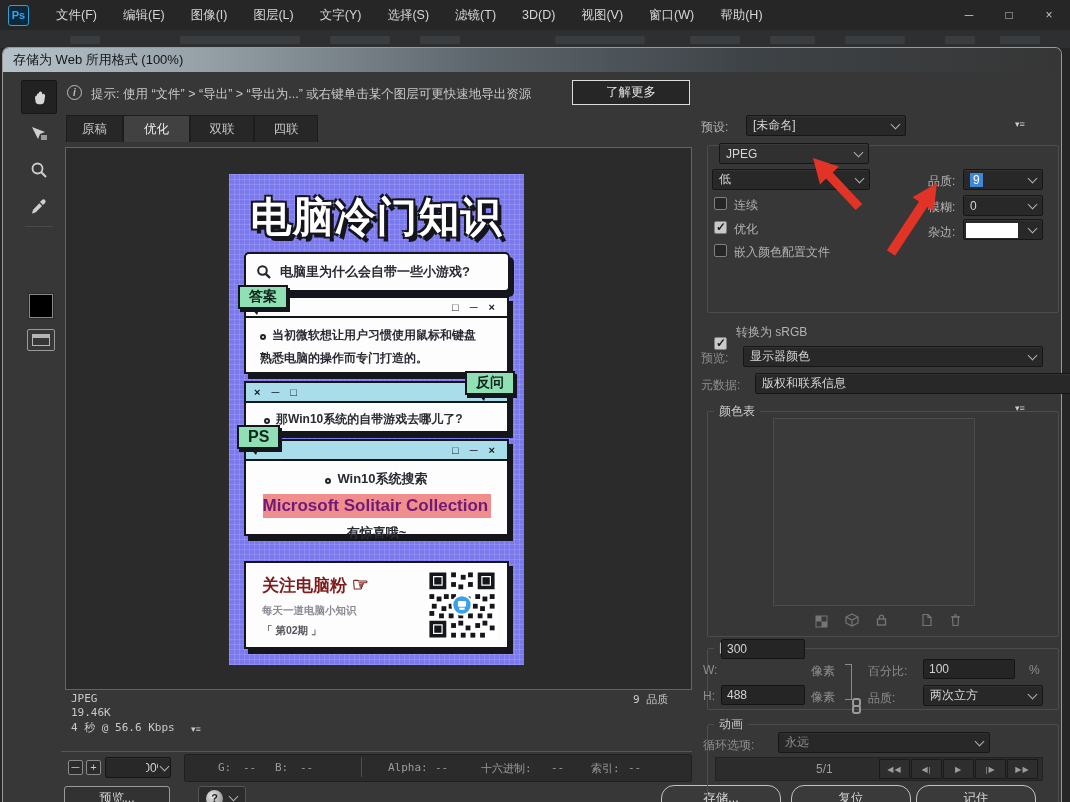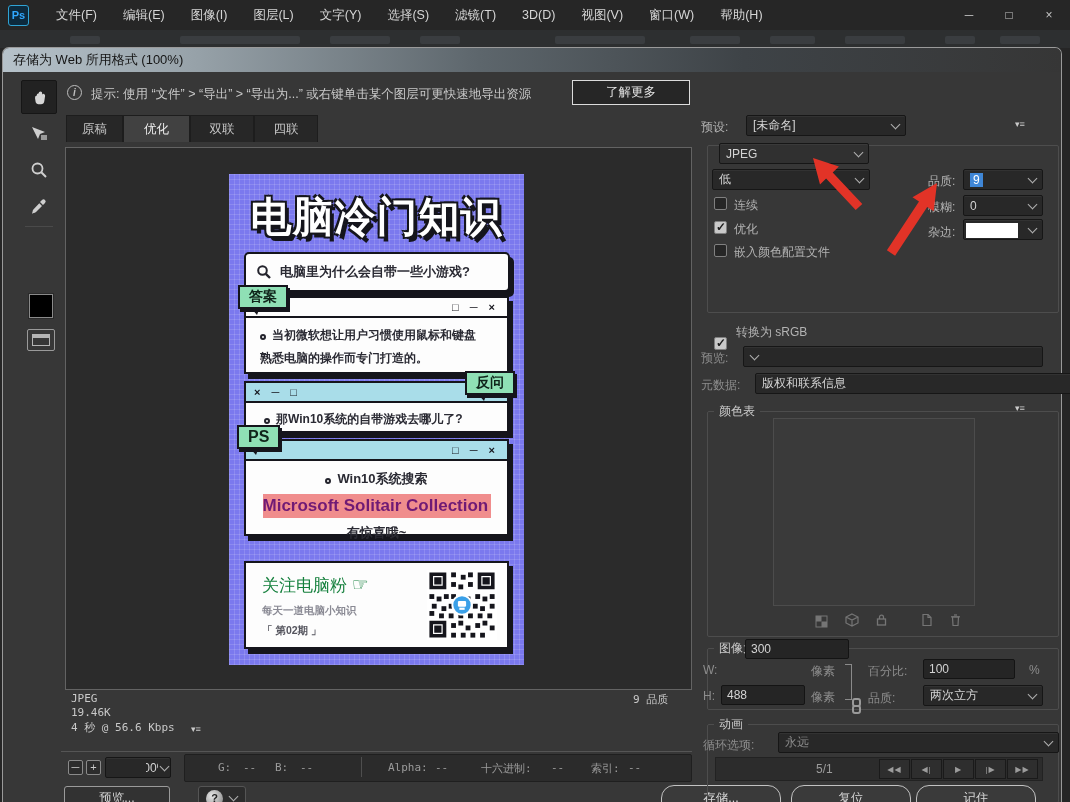--- a/index.html
+++ b/index.html
@@ -215,21 +215,21 @@
           <div class="tag" style="left:-9px;top:-16px;font-size:16px;">PS</div>
           <div style="padding-top:9px;text-align:center;">
             <div class="pline txt" style="font-size:13px;"><span class="dot"></span><span>Win10系统搜索</span></div>
             <div id="hl-bar">Microsoft Solitair Collection</div>
             <div class="pline txt" style="margin-top:6px;font-size:13px;">有惊喜哦~</div>
           </div>
         </div>
 
         <div id="card4" class="pcard abs">
           <div style="flex:1;padding-left:6px;">
-            <div class="txt" style="font-size:17px;font-weight:normal;color:#15803d;"><span>关注电脑粉</span> <span style="font-size:19px;">☞</span></div>
+            <div class="txt" style="font-size:17px;font-weight:bold;color:#7f1d1d;"><span>关注电脑粉</span> <span style="font-size:19px;">☞</span></div>
             <div class="txt" style="font-size:10.5px;font-weight:bold;color:#8a8a94;margin-top:7px;">每天一道电脑小知识</div>
             <div class="txt" style="font-size:10.5px;font-weight:bold;color:#55555e;margin-top:6px;">「 第02期 」</div>
           </div>
           <svg id="qr" width="70" height="70" viewBox="0 0 29 29">
             <rect width="29" height="29" fill="#fff"></rect>
             <g fill="#15151c">
               <path d="M1 1h7v7h-7z M2.5 2.5v4h4v-4z" fill-rule="evenodd"></path>
               <path d="M21 1h7v7h-7z M22.5 2.5v4h4v-4z" fill-rule="evenodd"></path>
               <path d="M1 21h7v7h-7z M2.5 22.5v4h4v-4z" fill-rule="evenodd"></path>
               <rect x="3" y="3" width="3" height="3"></rect>
@@ -361,20 +361,21 @@
     </div>
 
     <div class="cb abs" style="left:711px;top:196px;"></div>
     <span class="lab abs txt" style="left:731px;top:196px;">嵌入颜色配置文件</span>
 
     <div class="cb on abs" style="left:711px;top:276px;"></div>
     <span class="lab abs txt" style="left:733px;top:276px;">转换为 sRGB</span>
 
     <span class="lab abs txt dim" style="left:698px;top:302px;">预览:</span>
     <div class="dd abs" style="left:740px;top:298px;width:300px;">
+      <span class="dd-t">显示器颜色</span>
       <span class="dd-c"></span>
     </div>
 
     <span class="lab abs txt dim" style="left:698px;top:329px;">元数据:</span>
     <div class="dd abs" style="left:752px;top:325px;width:335px;">
       <span class="dd-t">版权和联系信息</span>
       <span class="dd-c"></span>
     </div>
 
     <fieldset class="abs" style="left:704px;top:355px;width:352px;height:234px;">
@@ -411,41 +412,41 @@
           <path d="M3.5 4 H9.5 L9 12.5 H4 Z" fill="none" stroke="#8a8a8a" stroke-width="1.2"></path>
           <line x1="2" y1="3.8" x2="11" y2="3.8" stroke="#8a8a8a" stroke-width="1.2"></line>
           <line x1="5" y1="2" x2="8" y2="2" stroke="#8a8a8a" stroke-width="1.2"></line>
         </svg>
     </div>
 
     <fieldset class="abs" style="left:704px;top:592px;width:352px;height:70px;">
       <legend>图像大小</legend>
     </fieldset>
     <span class="lab abs txt dim" style="left:700px;top:615px;">W:</span>
-    <div class="field abs" style="left:718px;top:591px;width:104px;margin-left:24px;">300</div>
+    <div class="field abs" style="left:718px;top:591px;width:84px;">300</div>
     <span class="lab abs txt dim" style="left:808px;top:615px;">像素</span>
     <span class="lab abs txt dim" style="left:700px;top:641px;">H:</span>
     <div class="field abs" style="left:718px;top:637px;width:84px;">488</div>
     <span class="lab abs txt dim" style="left:808px;top:641px;">像素</span>
     <div class="abs" style="left:842px;top:616px;width:7px;height:36px;border:1px solid #8a8a8a;border-left:none;"></div>
     <div class="chain abs" style="left:849px;top:624px;"></div>
     <span class="lab abs txt dim" style="left:865px;top:615px;">百分比:</span>
     <div class="field abs" style="left:920px;top:611px;width:92px;">100</div>
     <span class="lab abs txt dim" style="left:1026px;top:615px;">%</span>
     <span class="lab abs txt dim" style="left:865px;top:642px;">品质:</span>
     <div class="dd abs" style="left:920px;top:637px;width:120px;gap:36px;">
       <span class="dd-t">两次立方</span>
       <span class="dd-c"></span>
     </div>
 
     <fieldset class="abs" style="left:704px;top:668px;width:352px;height:87px;">
       <legend>动画</legend>
     </fieldset>
     <span class="lab abs txt dim" style="left:700px;top:689px;">循环选项:</span>
-    <div class="dd abs" style="left:775px;top:684px;width:281px;">
+    <div class="dd abs" style="left:775px;top:684px;width:212px;">
       <span class="dd-t dim">永远</span>
       <span class="dd-c"></span>
     </div>
     <div class="abs" style="left:712px;top:709px;width:328px;height:24px;background:#2c2c2c;border:1px solid #222;display:flex;align-items:center;">
       <span class="abs txt" style="left:100px;color:#9c9c9c;font-size:12px;">5/1</span>
       <div style="margin-left:163px;display:flex;gap:1px;">
         <div class="pbtn">◀◀</div>
         <div class="pbtn">◀|</div>
         <div class="pbtn">▶</div>
         <div class="pbtn">|▶</div>

